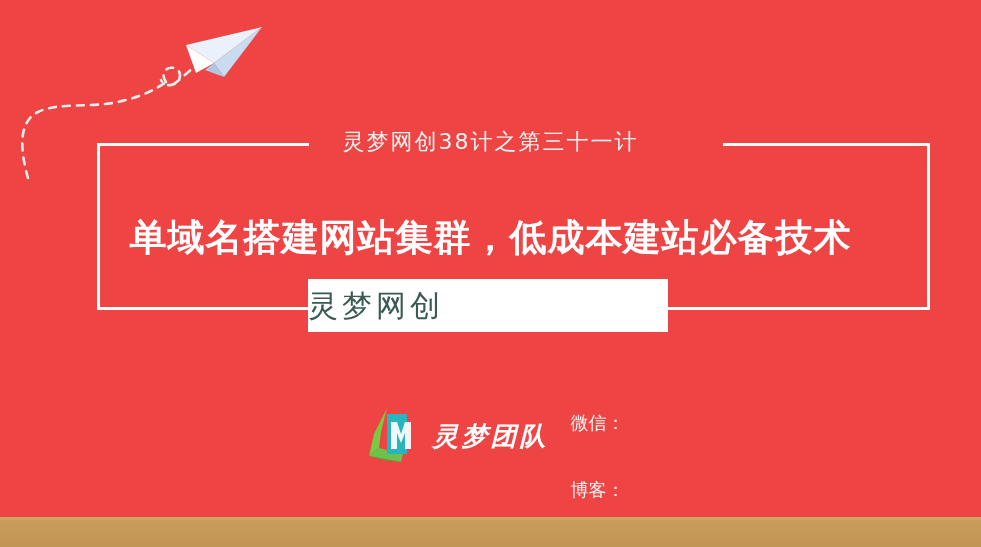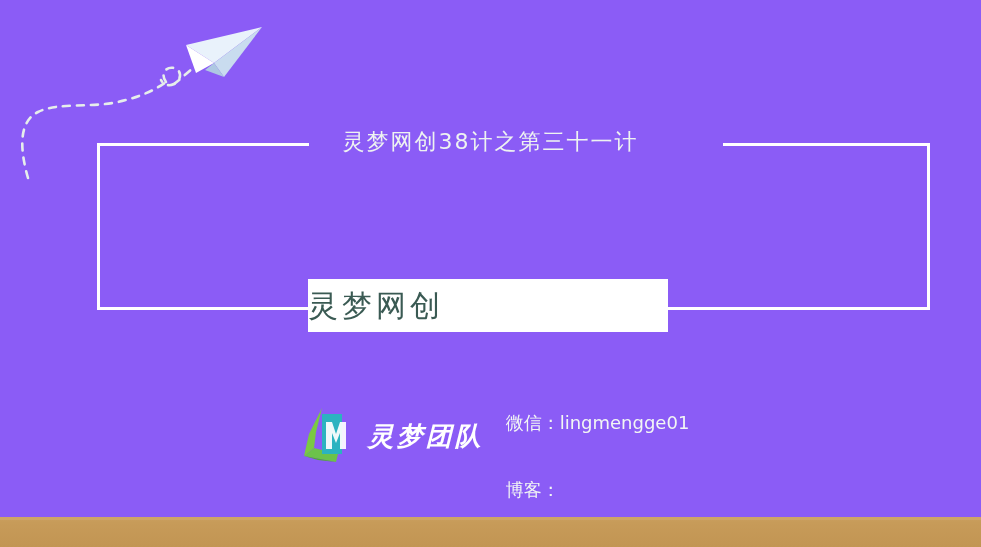--- a/index.html
+++ b/index.html
@@ -5,21 +5,21 @@
   html, body {
     margin: 0;
     padding: 0;
     background: #1a1a1a;
   }
   #slide {
     position: relative;
     width: 981px;
     height: 547px;
     overflow: hidden;
-    background: #8b5cf6;
+    background: #ef4444;
     font-family: "DejaVu Sans", "Liberation Sans", sans-serif;
     -webkit-font-smoothing: antialiased;
   }
 
   
   #plane-layer {
     position: absolute;
     left: 0; top: 0;
     width: 320px;
     height: 200px;
@@ -158,20 +158,21 @@
   </svg>
 
   <div class="frame-edge" id="frame-top-a"></div>
   <div class="frame-edge" id="frame-top-b"></div>
   <div class="frame-edge" id="frame-left"></div>
   <div class="frame-edge" id="frame-right"></div>
   <div class="frame-edge" id="frame-bottom"></div>
 
   <div id="subtitle">灵梦网创38计之第三十一计</div>
 
+  <h1 id="main-title">单域名搭建网站集群，低成本建站必备技术</h1>
 
   <div id="brand-plate">
     <span id="brand-plate-text">灵梦网创</span>
   </div>
 
   <div id="footer">
 
     <div id="logo-group">
       <svg id="logo-mark" viewBox="0 0 66 64">
         <polygon points="30,4 17,30 12,52 22,44 24,28" fill="#7ac943"></polygon>
@@ -179,21 +180,20 @@
         <polygon points="12,52 44,58 26,56" fill="#4fa832"></polygon>
         <polygon points="30,10 50,10 50,50 30,50" fill="#2bb3c0"></polygon>
         <polygon points="34,45 34,18 40,18 44,30 48,18 54,18 54,45 48,45 48,29 44,39 40,29 40,45" fill="#ffffff" opacity="0.92"></polygon>
       </svg>
       <span id="logo-wordmark">灵梦团队</span>
     </div>
 
     <div id="contact-block">
       <div class="contact-line">
         <span class="contact-label">微信：</span>
-        <span class="contact-value">lingmengge01</span>
       </div>
       <div class="contact-line">
         <span class="contact-label">博客：</span>
       </div>
     </div>
 
   </div>
 
   <div id="gold-band">
     <div id="gold-band-highlight"></div>

